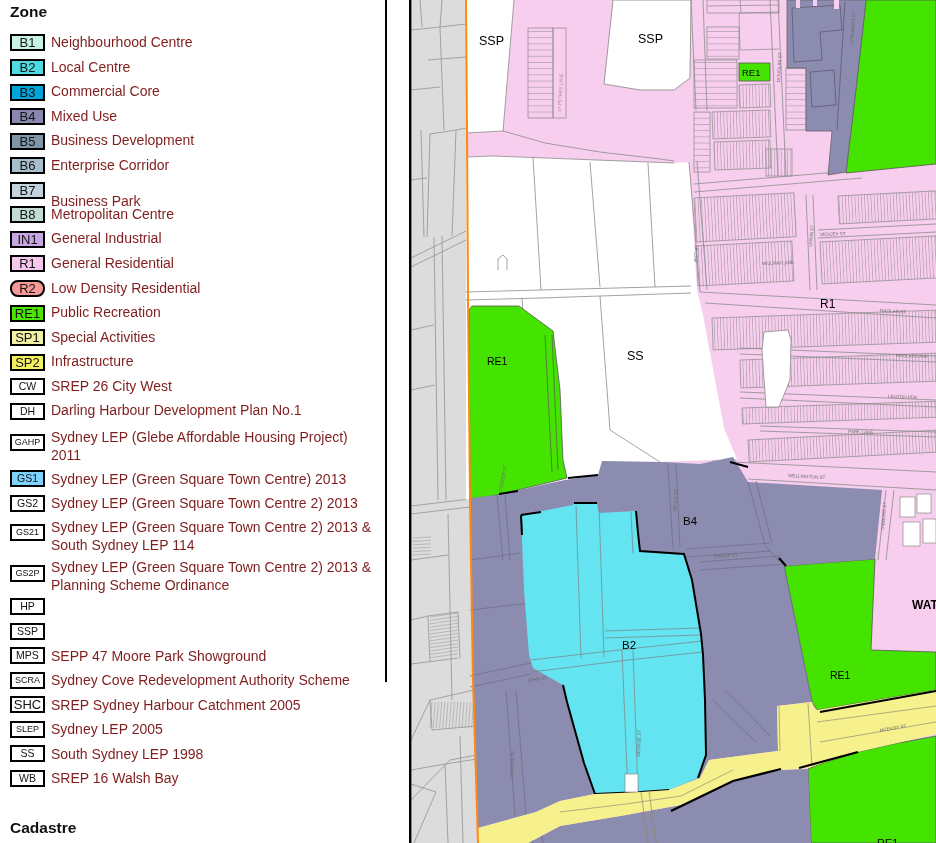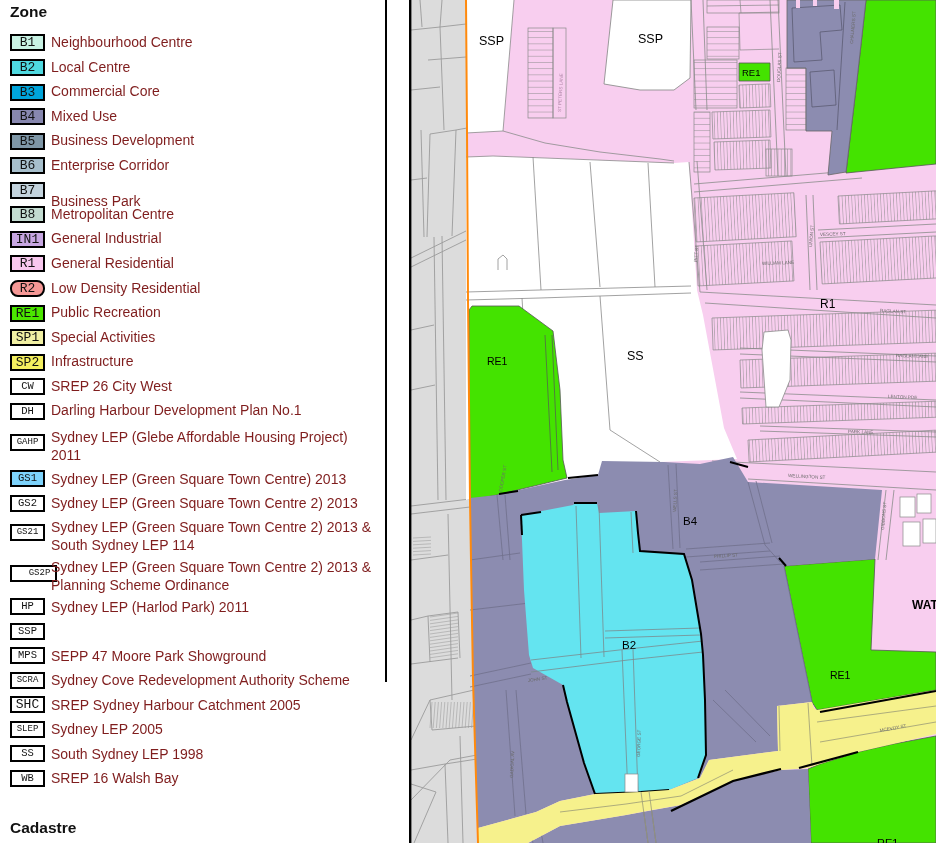--- a/index.html
+++ b/index.html
@@ -1,19 +1,19 @@
 <!DOCTYPE html>
 <html><head>
 <meta charset="utf-8">
 <style>
 html,body{margin:0;padding:0;width:936px;height:843px;background:#fff;overflow:hidden;}
 body{font-family:"Liberation Sans",sans-serif;position:relative;}
 #legend{position:absolute;left:0;top:0;width:385px;height:682px;border-right:2px solid #000;background:#fff;}
 .hdr{position:absolute;left:10px;font-weight:bold;font-size:15.5px;color:#111;}
-.sw{position:absolute;left:10px;width:31px;height:13px;border:2px solid #000;color:#111;display:flex;align-items:center;justify-content:center;font-family:Liberation Mono, monospace;}
+.sw{position:absolute;left:10px;width:31px;height:13px;border:2px solid #000;color:#111;display:flex;align-items:center;justify-content:center;}
 .sw span{line-height:1;}
 .lb{position:absolute;left:51px;font-size:14px;color:#7f1d1d;line-height:18px;white-space:nowrap;}
 #map{position:absolute;left:409px;top:0;width:527px;height:843px;}
 </style>
 </head>
 <body>
 <div id="legend">
 <div class="hdr" style="top:3px;">Zone</div>
 <div class="sw" style="top:34.4px;background:#C8F2E4;font-size:13px;">
       <span>B1</span>
@@ -88,28 +88,27 @@
     </div>
 <div class="lb" style="top:469.5px;">Sydney LEP (Green Square Town Centre) 2013</div>
 <div class="sw" style="top:494.5px;background:#FFFFFF;font-size:10.5px;">
       <span>GS2</span>
     </div>
 <div class="lb" style="top:494.0px;">Sydney LEP (Green Square Town Centre 2) 2013</div>
 <div class="sw" style="top:524.0px;background:#FFFFFF;font-size:9px;">
       <span>GS21</span>
     </div>
 <div class="lb" style="top:517.5px;">Sydney LEP (Green Square Town Centre 2) 2013 &amp;<br>South Sydney LEP 114</div>
-<div class="sw" style="top:564.5px;background:#FFFFFF;font-size:9px;padding-left:12px;">
+<div class="sw" style="top:564.5px;background:#FFFFFF;font-size:9px;">
       <span>GS2P</span>
     </div>
 <div class="lb" style="top:558.0px;">Sydney LEP (Green Square Town Centre 2) 2013 &amp;<br>Planning Scheme Ordinance</div>
 <div class="sw" style="top:598.0px;background:#FFFFFF;font-size:10.5px;">
       <span>HP</span>
     </div>
-<div class="lb" style="top:597.5px;">Sydney LEP (Harlod Park) 2011</div>
 <div class="sw" style="top:622.5px;background:#FFFFFF;font-size:10.5px;">
       <span>SSP</span>
     </div>
 <div class="sw" style="top:647.0px;background:#FFFFFF;font-size:10.5px;">
       <span>MPS</span>
     </div>
 <div class="lb" style="top:646.5px;">SEPP 47 Moore Park Showground</div>
 <div class="sw" style="top:671.5px;background:#FFFFFF;font-size:9px;">
       <span>SCRA</span>
     </div>

